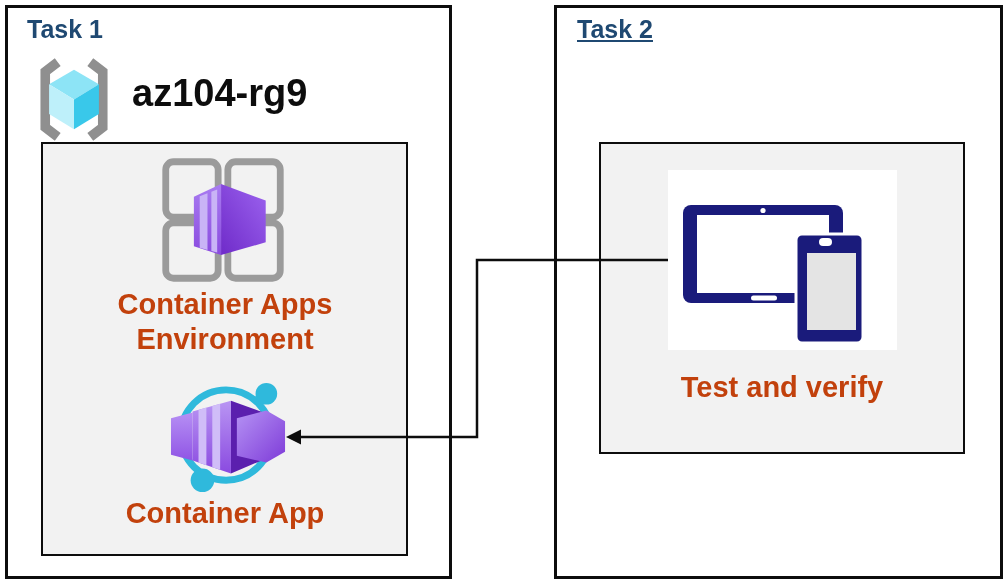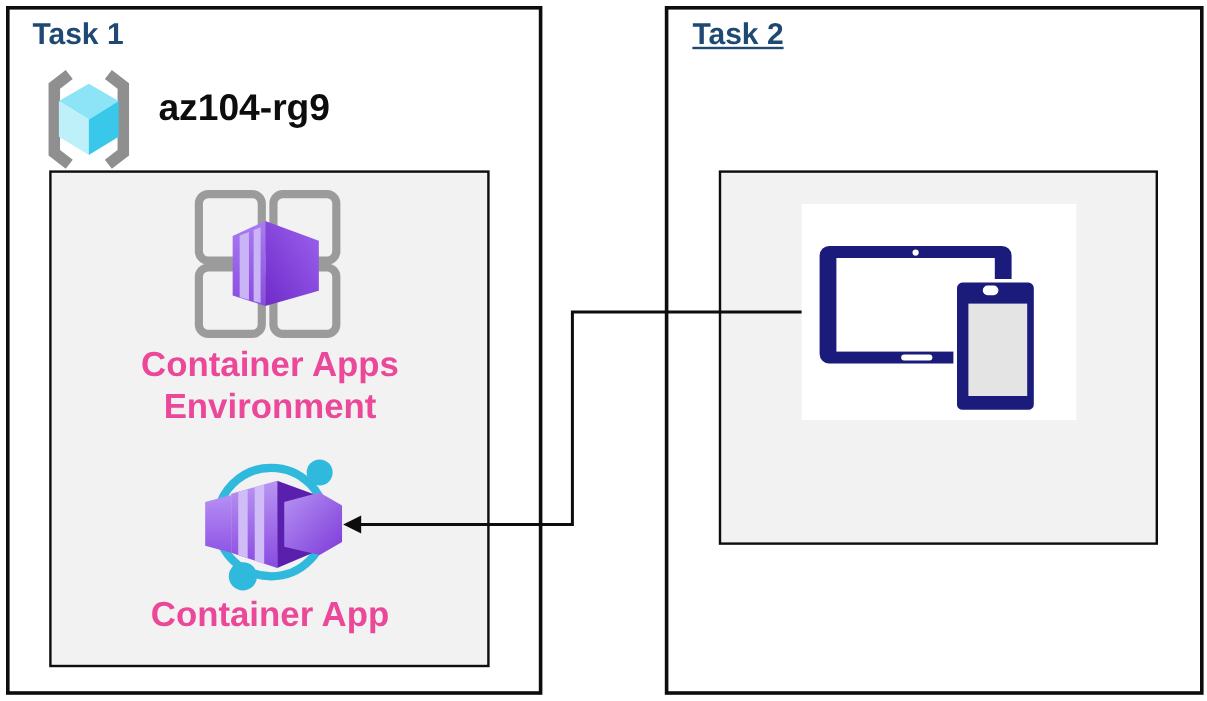--- a/index.html
+++ b/index.html
@@ -36,31 +36,31 @@
   }
   .panel1 { left: 41px;  top: 142px; width: 367px; height: 414px; }
   .panel2 { left: 599px; top: 142px; width: 366px; height: 312px; }
   .icon-abs { position: absolute; }
   .rg-icon   { left: 28px;  top: 57px;  width: 92px;  height: 85px; }
   .env-icon  { left: 157px; top: 156px; width: 132px; height: 128px; }
   .app-icon  { left: 170px; top: 382px; width: 118px; height: 112px; }
   .rg-name {
     position: absolute;
     left: 132px; top: 72px;
-    font-size: 31px;
+    font-size: 38px;
     font-weight: bold;
     color: #0d0d0d;
     white-space: nowrap;
   }
   .node-label {
     position: absolute;
     font-size: 29px;
     line-height: 35px;
     font-weight: bold;
-    color: #ec4899;
+    color: #c2410c;
     text-align: center;
   }
   .env-label    { left: 58px;  top: 287px; width: 334px; }
   .app-label    { left: 58px;  top: 496px; width: 334px; }
   .verify-label { left: 616px; top: 370px; width: 332px; }
   .device-card {
     position: absolute;
     left: 668px; top: 170px;
     width: 229px; height: 180px;
     background: #ffffff;
@@ -153,19 +153,20 @@
     <svg viewBox="0 0 229 180">
       <rect x="15" y="35" width="160" height="98" rx="8" fill="#1A1B7B"></rect>
       <rect x="29" y="45" width="132" height="78" fill="#ffffff"></rect>
       <circle cx="95" cy="40.5" r="2.6" fill="#ffffff"></circle>
       <rect x="83" y="125.5" width="26" height="5" rx="2.5" fill="#ffffff"></rect>
       <rect x="128" y="64" width="67" height="109" rx="6" fill="#1A1B7B" stroke="#ffffff" stroke-width="3"></rect>
       <rect x="139" y="83" width="49" height="77" fill="#E4E4E4"></rect>
       <rect x="151" y="68" width="13" height="8" rx="4" fill="#ffffff"></rect>
     </svg>
   </div>
+  <div class="node-label verify-label">Test and verify</div>
 
   <svg class="connector" width="1006" height="584" viewBox="0 0 1006 584">
     <path d="M668,260 H477 V437 H300" fill="none" stroke="#0d0d0d" stroke-width="2.5"></path>
     <polygon points="286,437 301,429.5 301,444.5" fill="#0d0d0d"></polygon>
   </svg>
 
 </div>
 
 </body></html>

